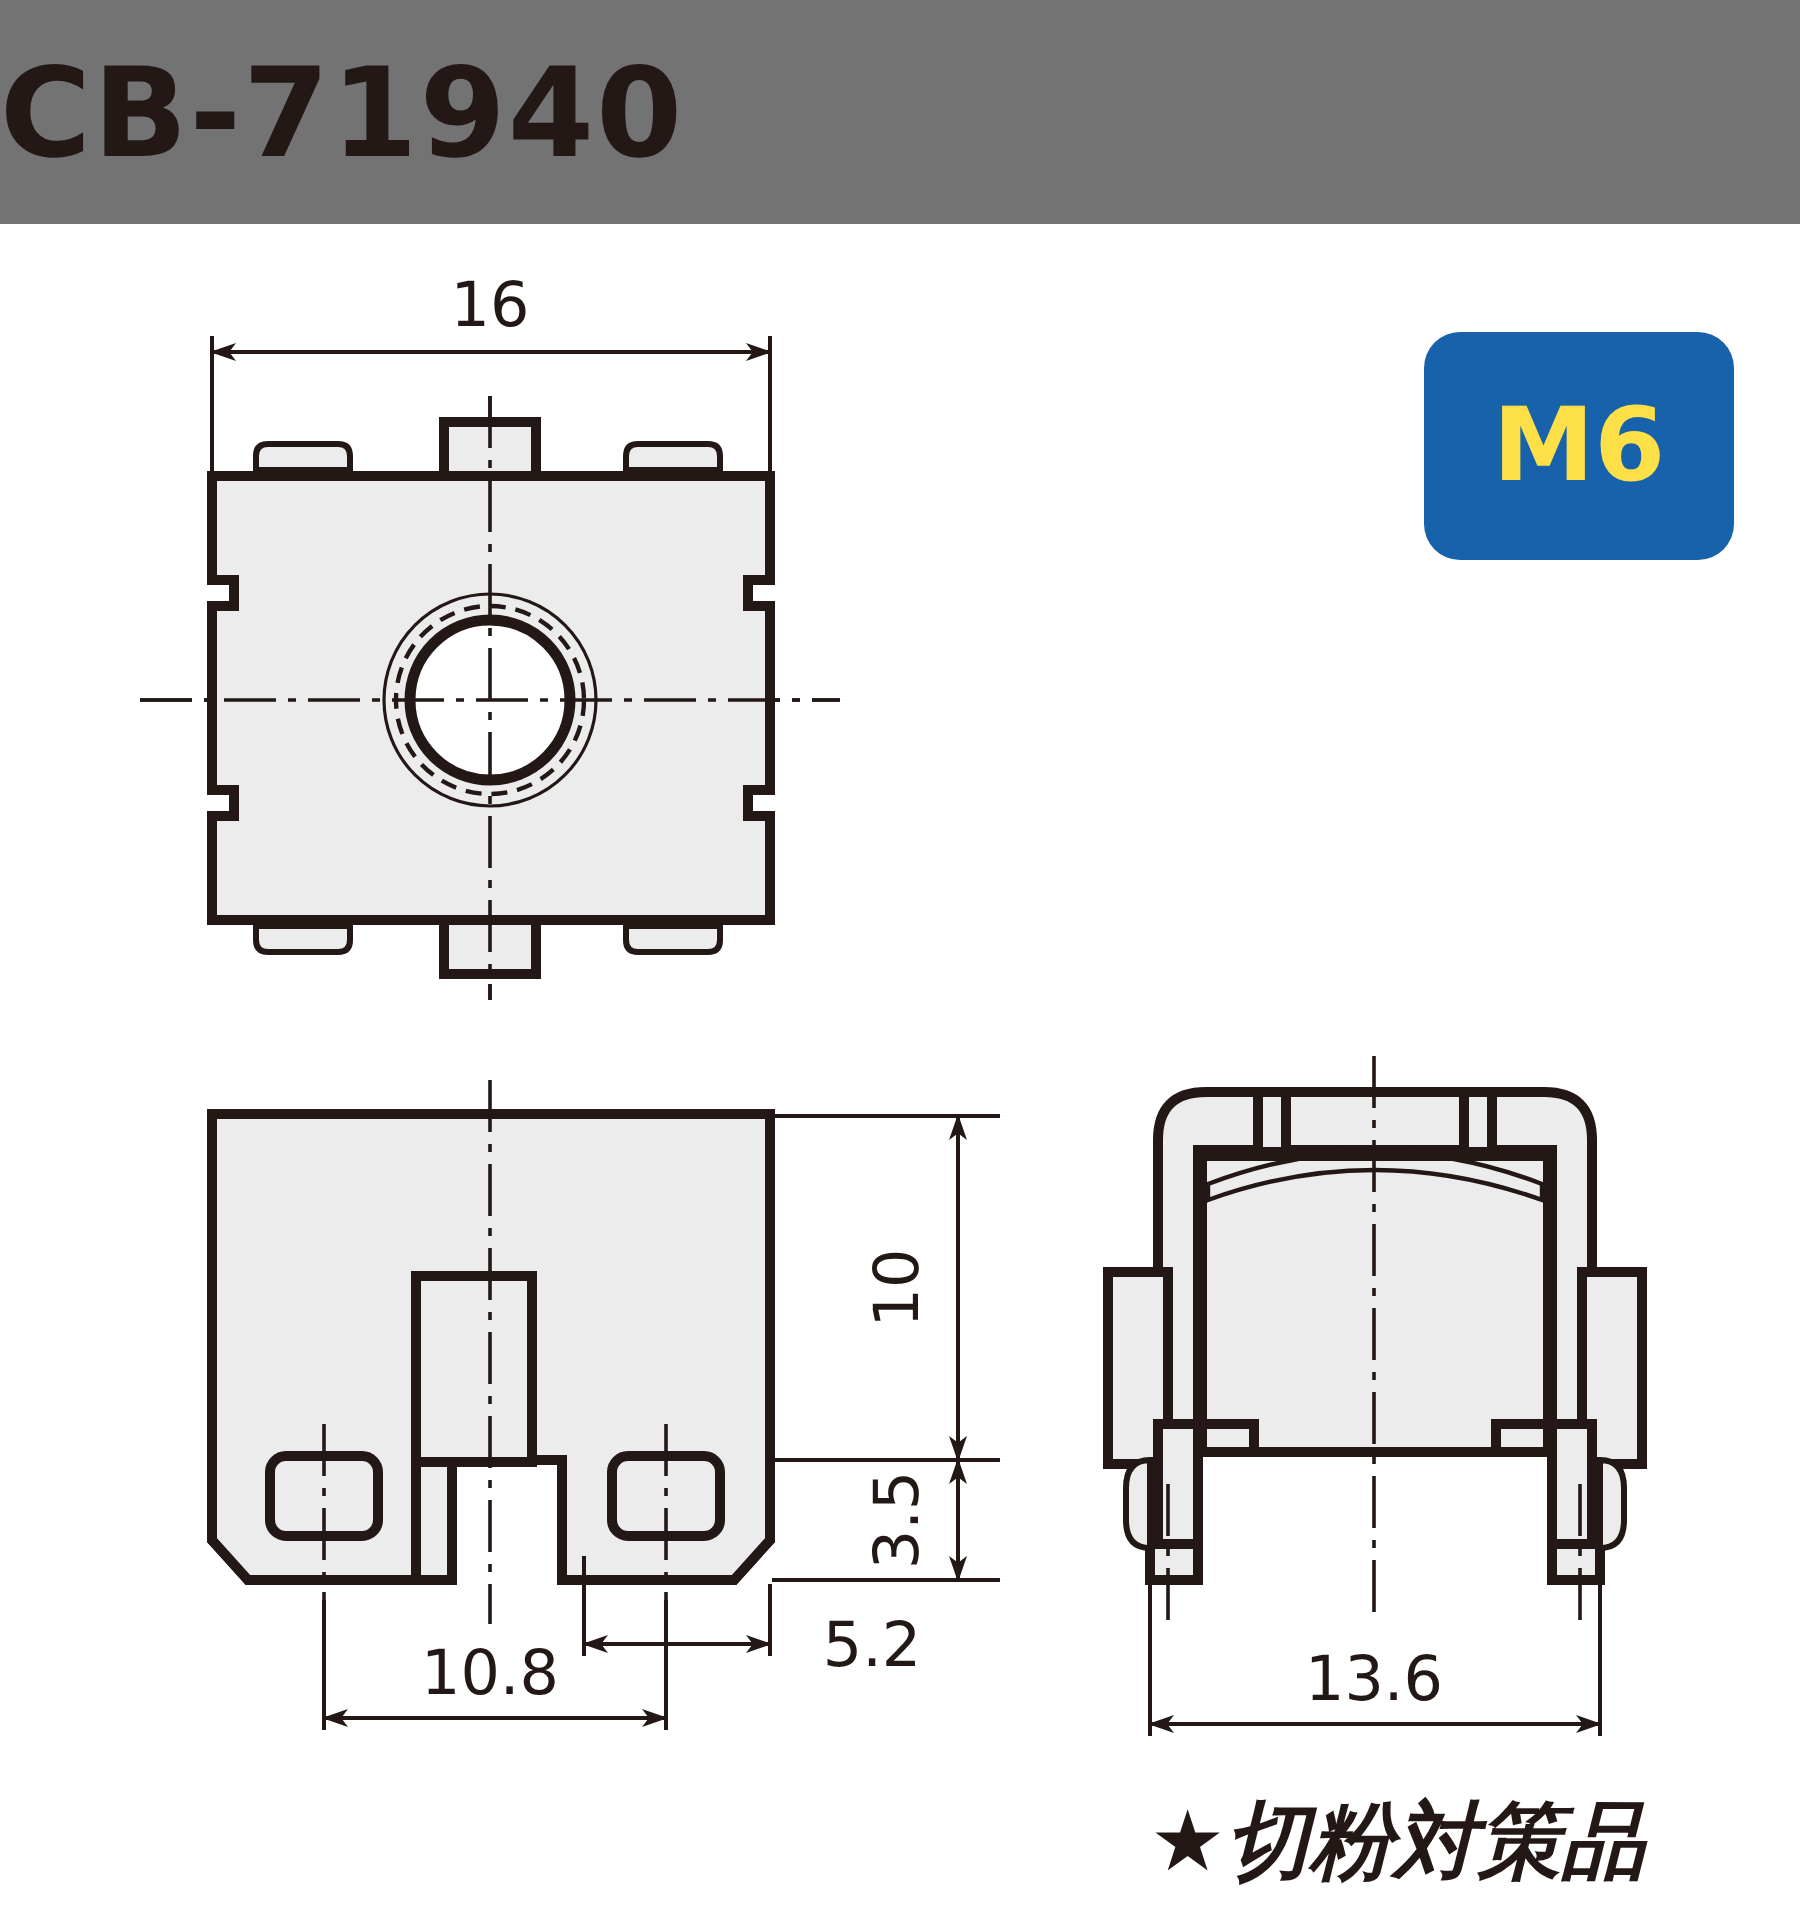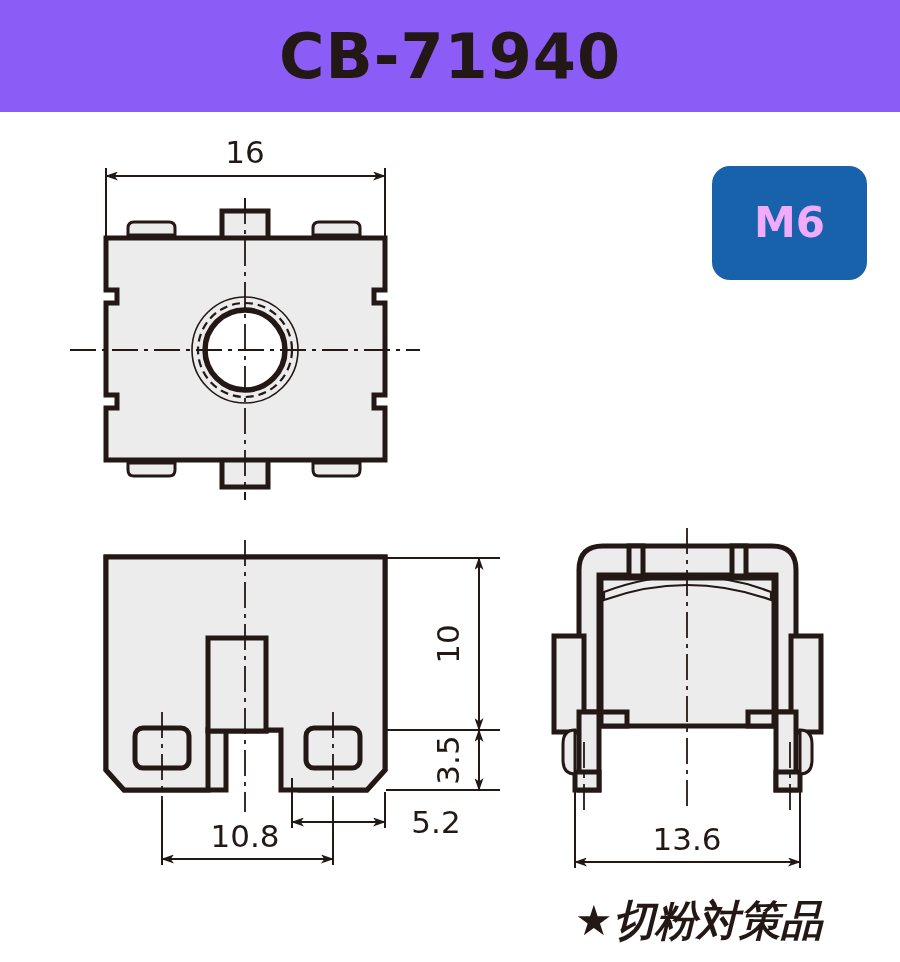--- a/index.html
+++ b/index.html
@@ -16,24 +16,23 @@
     font-family: "Liberation Sans", "DejaVu Sans", sans-serif;
   }
 
   
   #header-bar {
     position: absolute;
     left: 0;
     top: 0;
     width: 900px;
     height: 112px;
-    background: #8b5cf6;
+    background: #737373;
     display: flex;
     align-items: center;
-    justify-content: center;
   }
   #part-title {
     font-family: "DejaVu Sans", "Liberation Sans", sans-serif;
     font-size: 62px;
     font-weight: bold;
     color: #231815;
     letter-spacing: 1px;
     line-height: 1;
     margin-top: 2px;
   }
@@ -58,23 +57,23 @@
     width: 155px;
     height: 114px;
     background: #1861ab;
     border-radius: 18px;
     display: flex;
     align-items: center;
     justify-content: center;
   }
   #thread-badge span {
     font-family: "DejaVu Sans", "Liberation Sans", sans-serif;
-    font-size: 42px;
+    font-size: 51px;
     font-weight: bold;
-    color: #f0abfc;
+    color: #fde047;
     letter-spacing: 0px;
     line-height: 1;
   }
 
   
   #bottom-note {
     position: absolute;
     left: 575px;
     top: 893px;
     width: 310px;

